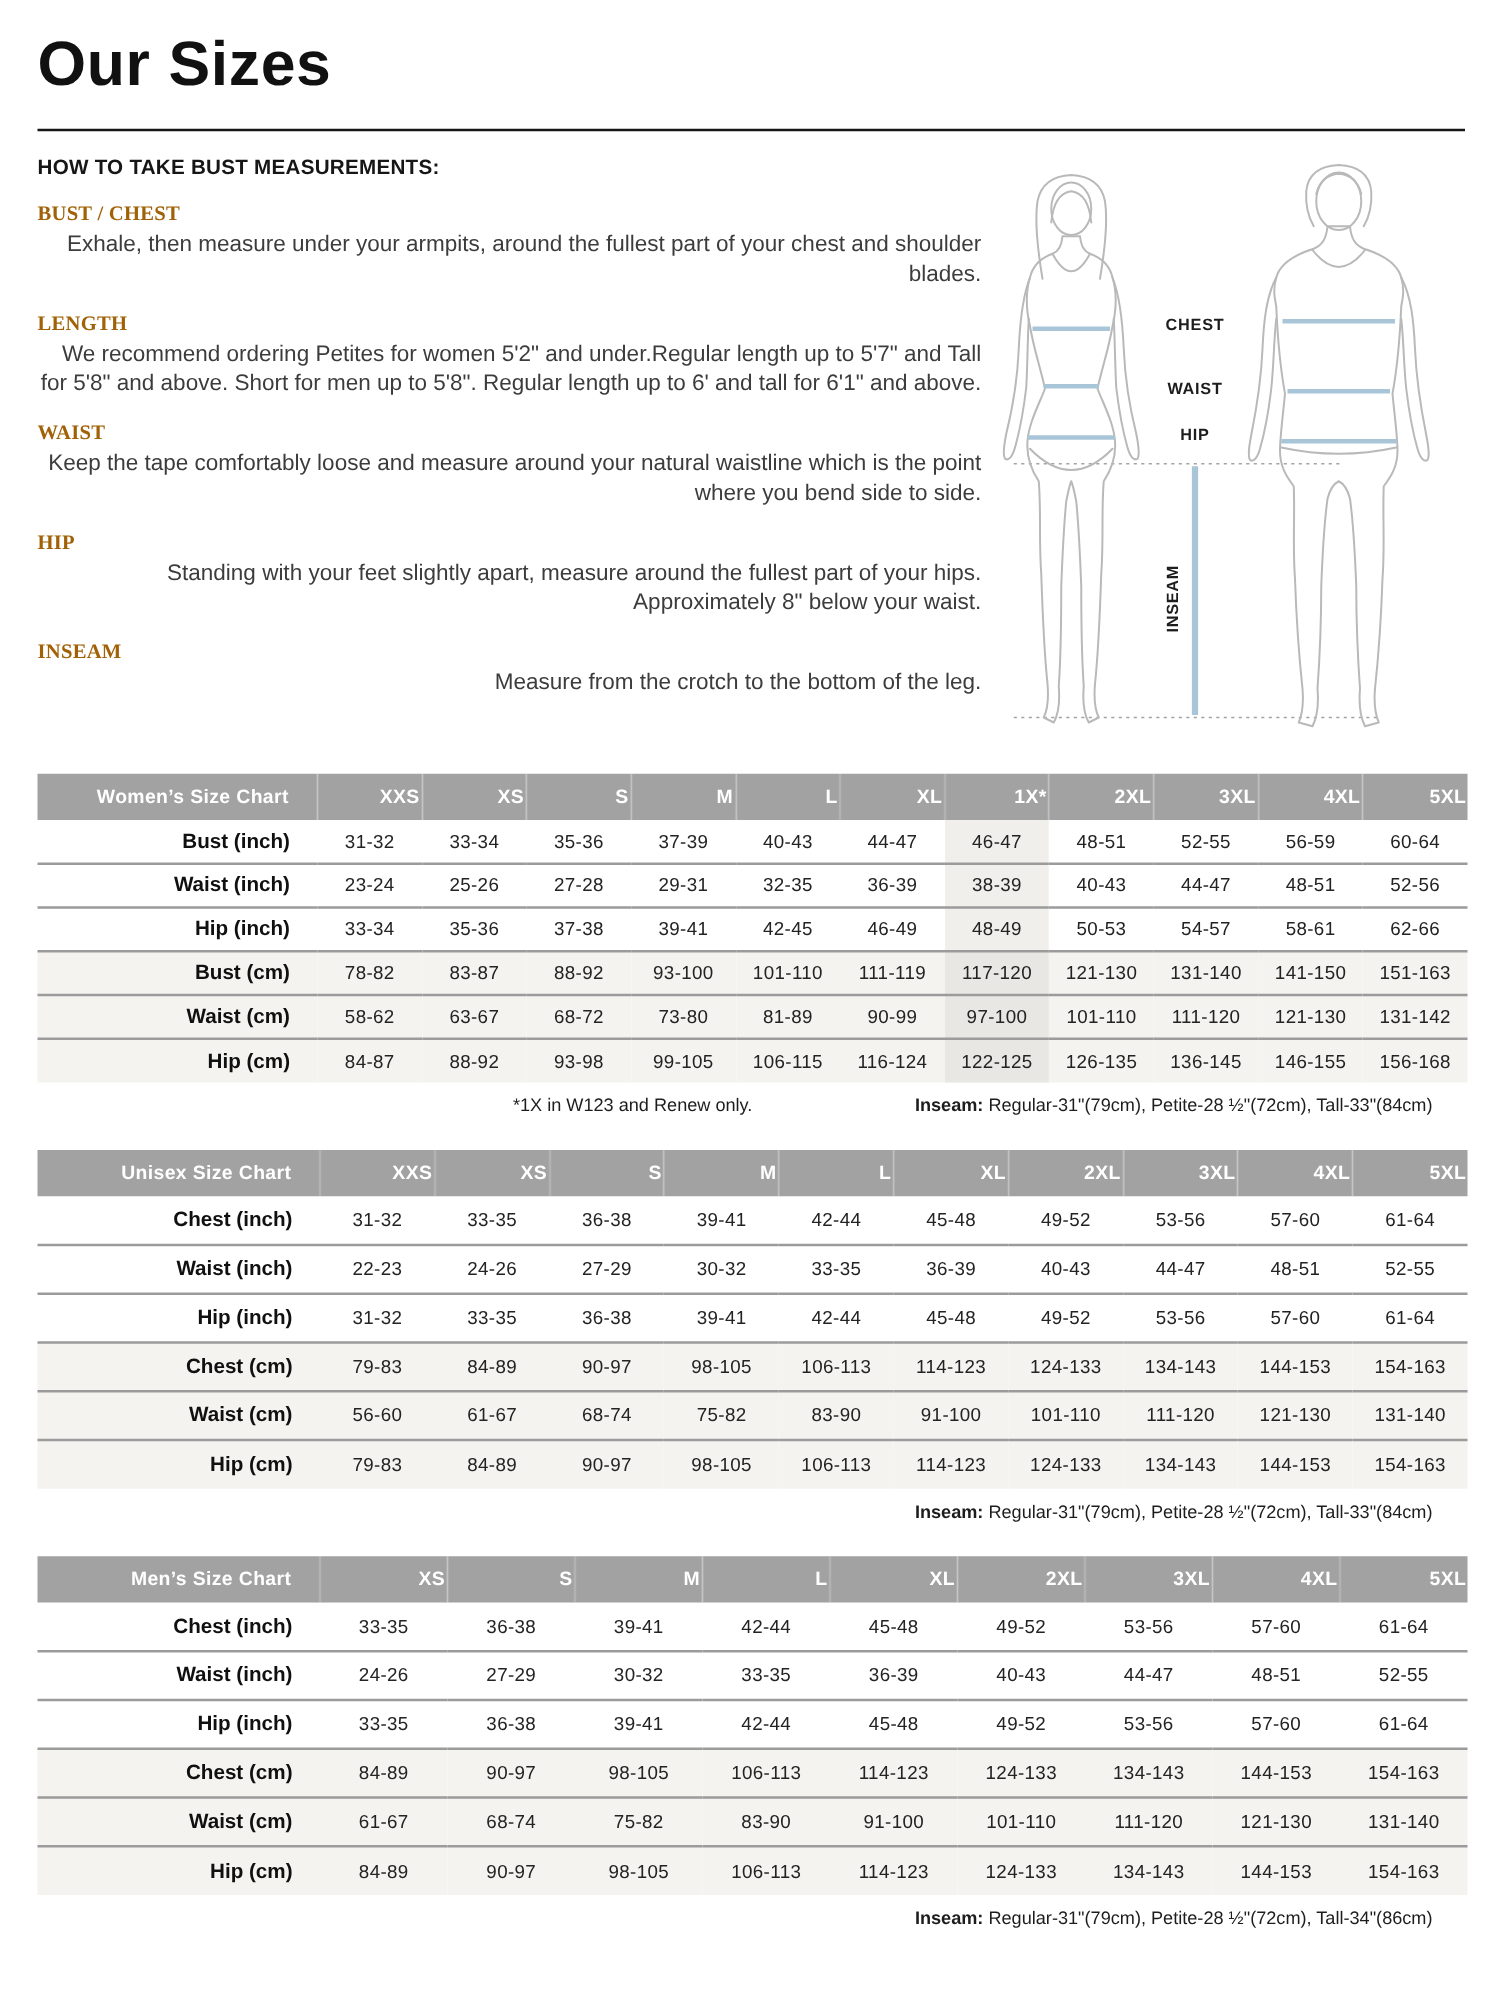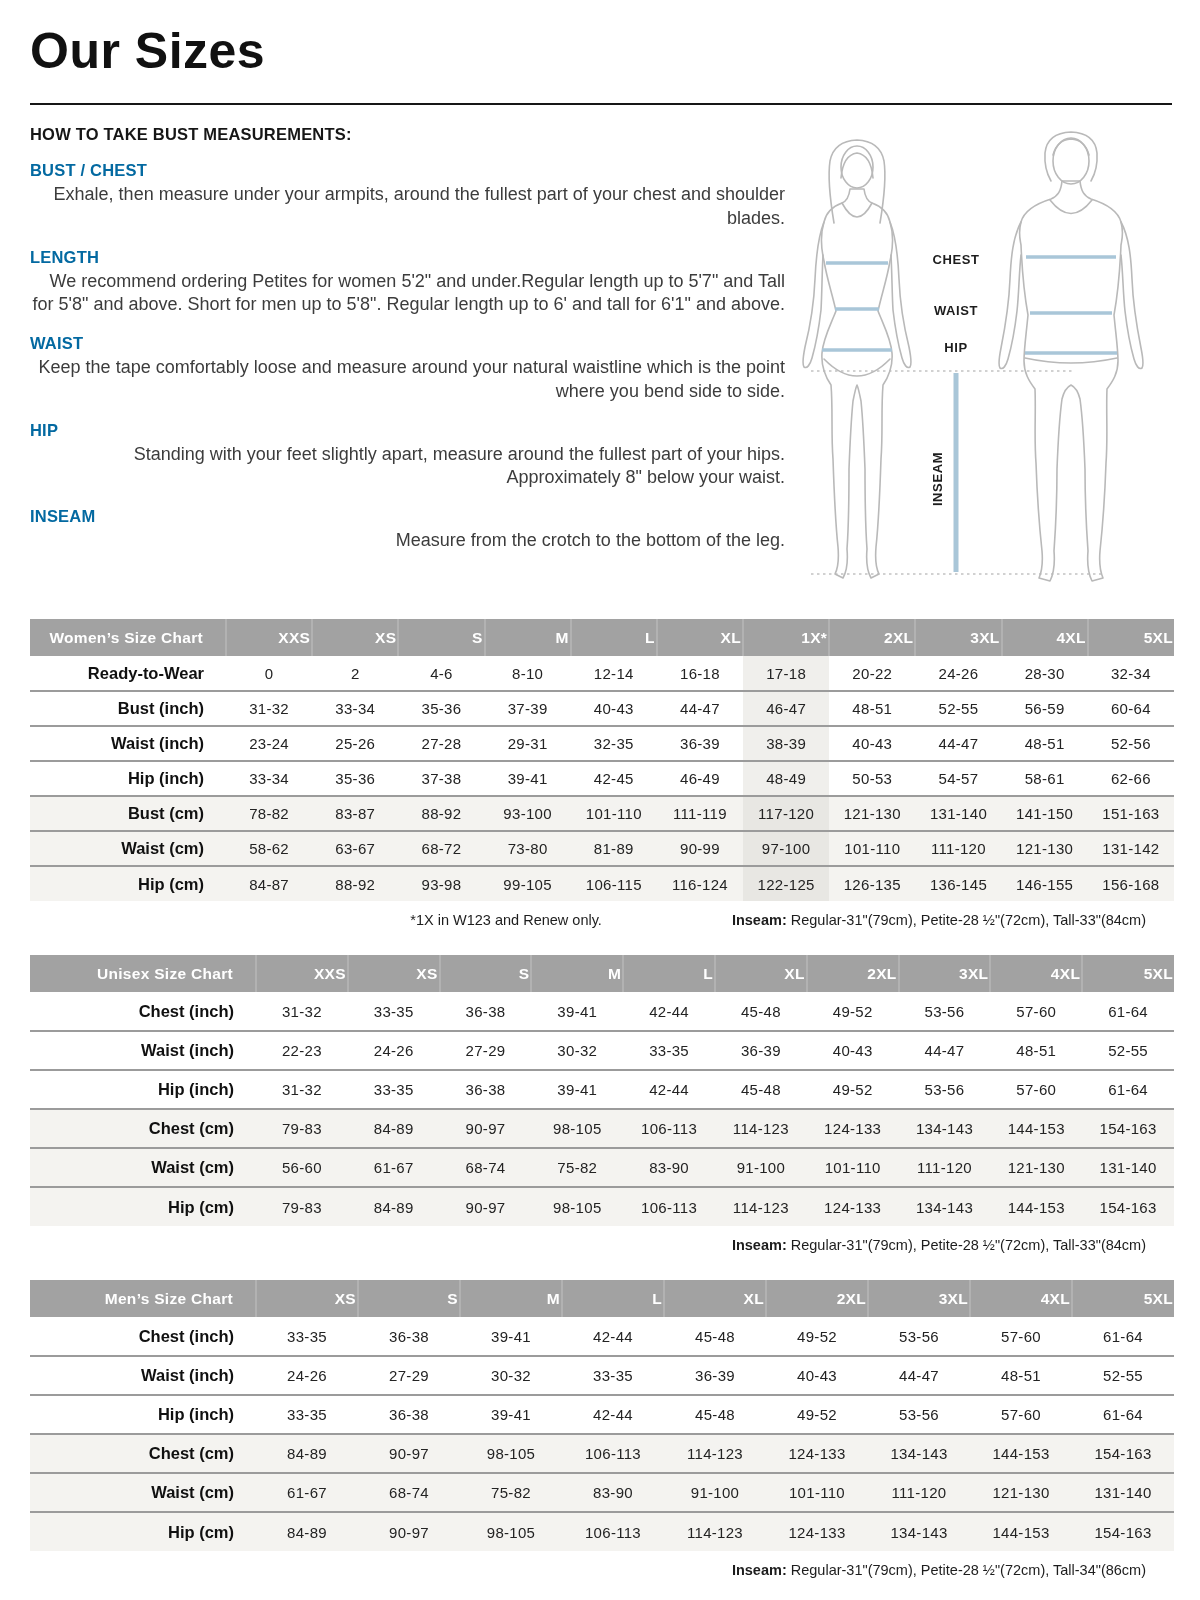--- a/index.html
+++ b/index.html
@@ -13,42 +13,42 @@
 
   h1.page-title {
     margin:0 0 24px 0; font-size:50px; line-height:1.1;
     font-weight:800; letter-spacing:0.5px; color:#111;
   }
   .title-rule { height:2px; background:#161616; margin:0 0 20px 0; }
 
   .content { position:relative; height:494px; }
   .intro { width:755px; }
   .intro-heading { font-size:16.5px; font-weight:800; letter-spacing:0.2px; margin:0 0 2px 0; color:#161616; }
-  .m-section h3 { font-size:16.5px; font-weight:800; letter-spacing:0.2px; margin:17px 0 3px 0; color:#0369a1; }
+  .m-section h3 { font-size:16.5px; font-weight:800; letter-spacing:0.2px; margin:17px 0 3px 0; color:#a16207;font-family:Liberation Serif, serif; }
   .m-section p { font-size:18px; line-height:1.32; margin:0; color:#3c3c3c;text-align:right; }
 
   .diagram { position:absolute; top:-4px; right:16px; width:382px; height:480px; }
   .diagram svg { display:block; }
   .fig { fill:none; stroke:#b9b9b9; stroke-width:1.6; stroke-linecap:round; stroke-linejoin:round; }
   .measure { stroke:#a9c6d8; stroke-width:3.5; }
   .inseam-bar { stroke:#a9c6d8; stroke-width:5; }
   .dotted { stroke:#a3a3a3; stroke-width:1.2; stroke-dasharray:2.5,3.5; }
   .diag-label { font-size:13px; font-weight:700; letter-spacing:0.6px; fill:#1d1d1d; }
 
   .table-block { margin-bottom:27px; }
   table.size-table {
     width:1144px; border-collapse:collapse; table-layout:fixed;
   }
   table.size-table thead th {
     background:#a2a2a2; color:#ffffff; font-size:15.5px; font-weight:700;
     height:37px; text-align:center; letter-spacing:0.3px;
   }
   table.size-table thead th + th { border-left:2px solid rgba(255,255,255,0.18);text-align:right; }
   table.size-table thead th.label { text-align:right; padding-right:22px; border-left:none; }
-  table.t0 thead th.label { width:196px; }
+  table.t0 thead th.label { width:224px; }
   table.t1 thead th.label { width:226px; }
   table.t2 thead th.label { width:226px; }
   table.size-table tbody th {
     text-align:right; padding-right:22px; font-size:16.5px; font-weight:700; color:#101010;
   }
   table.size-table tbody td {
     text-align:center; font-size:15px; color:#232323; letter-spacing:0.3px;
   }
   table.t0 tbody tr { height:35px; }
   table.t1 tbody tr, table.t2 tbody tr { height:39px; }
@@ -155,34 +155,20 @@
             <th>XL</th>
             <th>1X*</th>
             <th>2XL</th>
             <th>3XL</th>
             <th>4XL</th>
             <th>5XL</th>
           </tr>
         </thead>
         <tbody>
           <tr>
-            <th>Ready-to-Wear</th>
-            <td>0</td>
-            <td>2</td>
-            <td>4-6</td>
-            <td>8-10</td>
-            <td>12-14</td>
-            <td>16-18</td>
-            <td class="hl">17-18</td>
-            <td>20-22</td>
-            <td>24-26</td>
-            <td>28-30</td>
-            <td>32-34</td>
-          </tr>
-          <tr>
             <th>Bust (inch)</th>
             <td>31-32</td>
             <td>33-34</td>
             <td>35-36</td>
             <td>37-39</td>
             <td>40-43</td>
             <td>44-47</td>
             <td class="hl">46-47</td>
             <td>48-51</td>
             <td>52-55</td>

